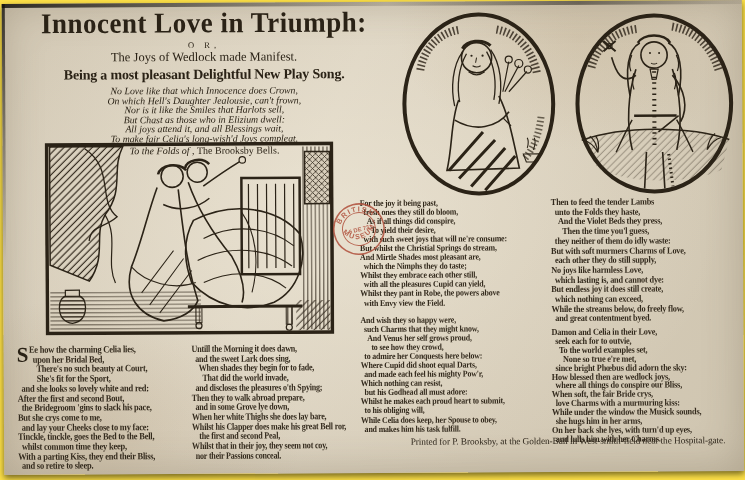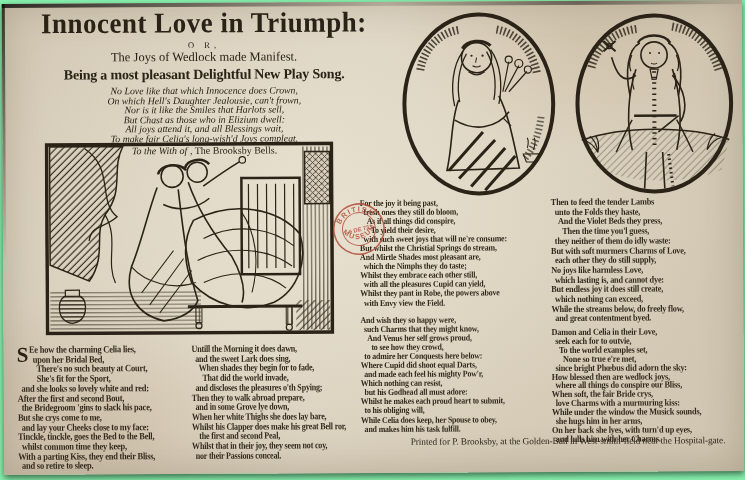--- a/index.html
+++ b/index.html
@@ -1,16 +1,16 @@
 <!DOCTYPE html>
 <html><head>
 <meta charset="utf-8">
 <style>
   html,body{margin:0;padding:0;background:#868d92;font-family:"Liberation Serif","DejaVu Serif",serif;}
-  #stage{position:relative;width:745px;height:480px;overflow:hidden;background:#86efac;}
+  #stage{position:relative;width:745px;height:480px;overflow:hidden;background:#fde047;}
   .paper{
     position:absolute;left:3px;top:2px;right:2px;bottom:7px;
     transform:rotate(-0.3deg);
     box-shadow:0 3px 6px rgba(0,0,0,.55), inset 0 0 40px rgba(90,75,50,.28);
     background:
       radial-gradient(ellipse 260px 160px at 78% 8%, rgba(173,146,104,0.18), rgba(173,146,104,0) 70%),
       radial-gradient(ellipse 300px 200px at 12% 92%, rgba(150,124,86,0.20), rgba(150,124,86,0) 70%),
       radial-gradient(ellipse 520px 360px at 45% 45%, rgba(246,240,224,0.50), rgba(246,240,224,0) 75%),
       linear-gradient(115deg,#d2c8b4 0%,#dcd3c1 40%,#d5cbb7 70%,#cfc5b0 100%);
   }
@@ -58,21 +58,21 @@
       <div class="or">O R,</div>
       <div class="sub1">The Joys of Wedlock made Manifest.</div>
       <div class="banner">Being a most pleasant Delightful New Play Song.</div>
       <div class="introverse">No Love like that which Innocence does Crown,
 On which Hell's Daughter Jealousie, can't frown,
 Nor is it like the Smiles that Harlots sell,
 But Chast as those who in Elizium dwell:
 All joys attend it, and all Blessings wait,
 To make fair Celia's long-wish'd Joys compleat.</div>
       <div class="tune">
-        <span class="pre">To the With of ,</span>
+        <span class="pre">To the Folds of ,</span>
         <span>The Brooksby Bells.</span>
       </div>
     </div>
 
     <svg class="scene" viewBox="0 0 288 192" aria-hidden="true">
       <defs>
         <pattern id="pd" width="5" height="5" patternTransform="rotate(45)" patternUnits="userSpaceOnUse">
             <line x1="2" y1="0" x2="2" y2="5" stroke="#352c20" stroke-width="1.2"></line>
           </pattern>
         <pattern id="pv" width="4" height="4" patternUnits="userSpaceOnUse">

